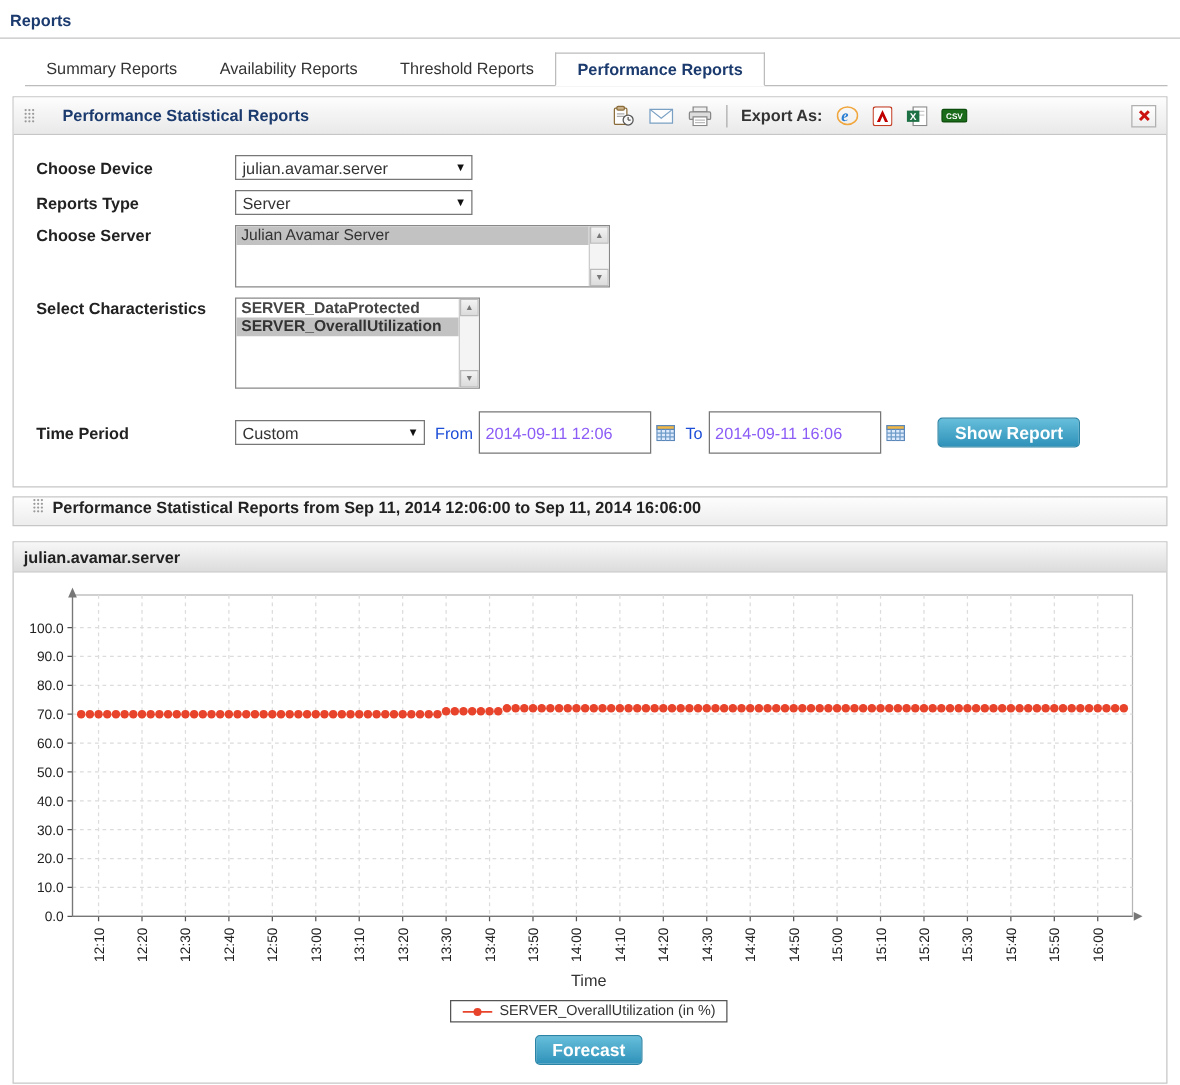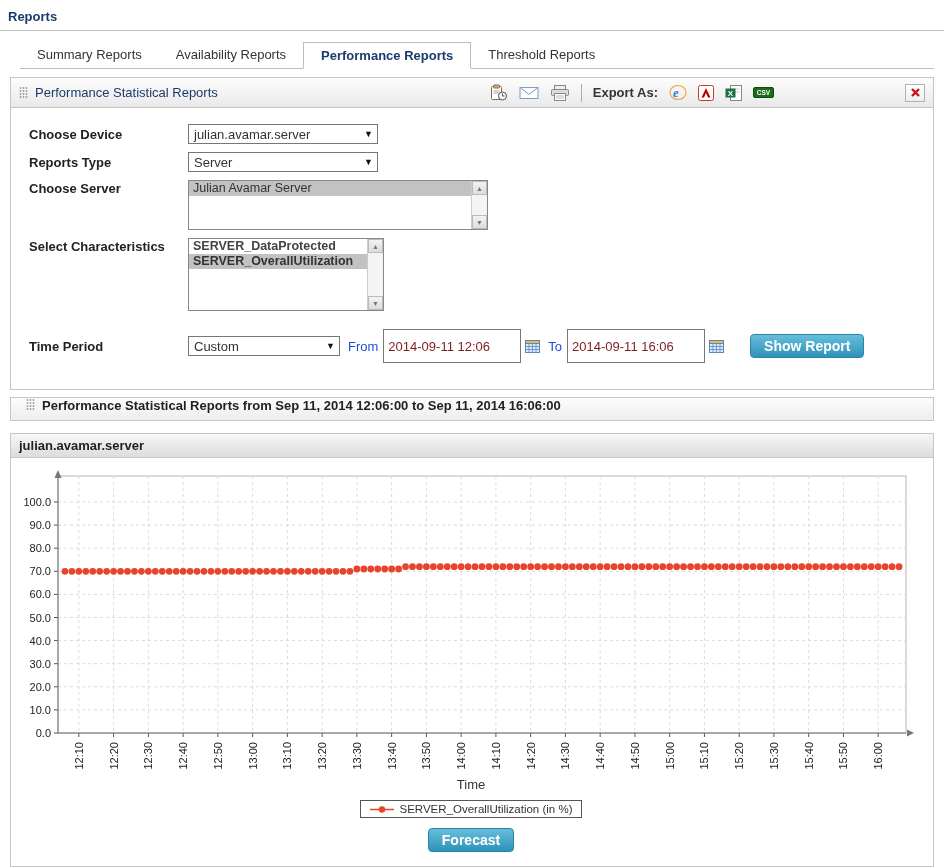--- a/index.html
+++ b/index.html
@@ -20,21 +20,21 @@
   .tab.active {
     background: #fff; border: 1px solid #bcbcbc; border-bottom: 1px solid #fff;
     font-weight: bold; color: #1b3a6e;
   }
   
   .panel { margin: 8px 10px 0 10px; border: 1px solid #c6c6c6; }
   .panel-header {
     height: 30px; display: flex; align-items: center; padding: 0 8px;
     background: linear-gradient(#fdfdfd, #e9e9e9); border-bottom: 1px solid #c6c6c6;
   }
-  .panel-title { font-weight: normal; color: #1b3a6e; margin-left: 7px; white-space: nowrap; }
+  .panel-title { font-weight: bold; color: #1b3a6e; margin-left: 22px; white-space: nowrap; }
   .drag-handle { display: inline-flex; cursor: move; }
   .toolbar { margin-left: auto; display: flex; align-items: center; gap: 11px; }
   .tool { display: inline-flex; align-items: center; cursor: pointer; }
   .toolbar .sep { width: 1px; height: 18px; background: #aaa; }
   .export-label { color: #333; font-weight: bold; }
   .close-btn {
     margin-left: 120px; width: 20px; height: 18px; border: 1px solid #b0b0b0;
     background: linear-gradient(#fff, #eee); display: flex; align-items: center;
     justify-content: center; cursor: pointer;
   }
@@ -62,21 +62,21 @@
     height: 14px; background: linear-gradient(#f3f3f3,#dcdcdc); border: 1px solid #bbb;
     color: #777; font-size: 7px; display: flex; align-items: center; justify-content: center;
     cursor: pointer;
   }
   .lb-server { width: 300px; height: 50px; }
   .lb-chars { width: 196px; height: 73px; font-weight: bold; }
   .time-row { display: flex; align-items: center; margin-top: 18px; margin-bottom: 2px; }
   .inline-label { margin: 0 5px 0 8px; color: #1d4ed8; }
   input.date {
     width: 138px; height: 34px; border: 1px solid #777; padding: 0 4px;
-    font-family: "Liberation Sans", sans-serif; font-size: 13px; color: #7f1d1d;
+    font-family: "Liberation Sans", sans-serif; font-size: 13px; color: #8b5cf6;
   }
   .cal { margin-left: 4px; cursor: pointer; display: inline-flex; }
   .btn-blue {
     background: linear-gradient(#66bedb, #2f92b9); color: #fff; font-weight: bold;
     border: 1px solid #2a84a6; border-radius: 4px; padding: 3px 13px;
     font-family: "Liberation Sans", sans-serif; font-size: 14px; cursor: pointer;
   }
   .btn-blue.show { margin-left: 26px; }
   
   .section-bar {
@@ -103,22 +103,22 @@
 </style>
 </head>
 <body>
 
 <div>
   <div class="page-title">Reports</div>
 
   <div class="tab-strip">
       <div class="tab">Summary Reports</div>
       <div class="tab">Availability Reports</div>
+      <div class="tab">Threshold Reports</div>
       <div class="tab active">Performance Reports</div>
-      <div class="tab">Threshold Reports</div>
     </div>
 
   <div class="panel">
     <div class="panel-header">
       <span class="drag-handle">
         <svg width="9" height="13">
           <g fill="#9a9a9a">
             <circle cx="1.5" cy="2" r="0.9"></circle>
               <circle cx="4.5" cy="2" r="0.9"></circle>
               <circle cx="7.5" cy="2" r="0.9"></circle>

